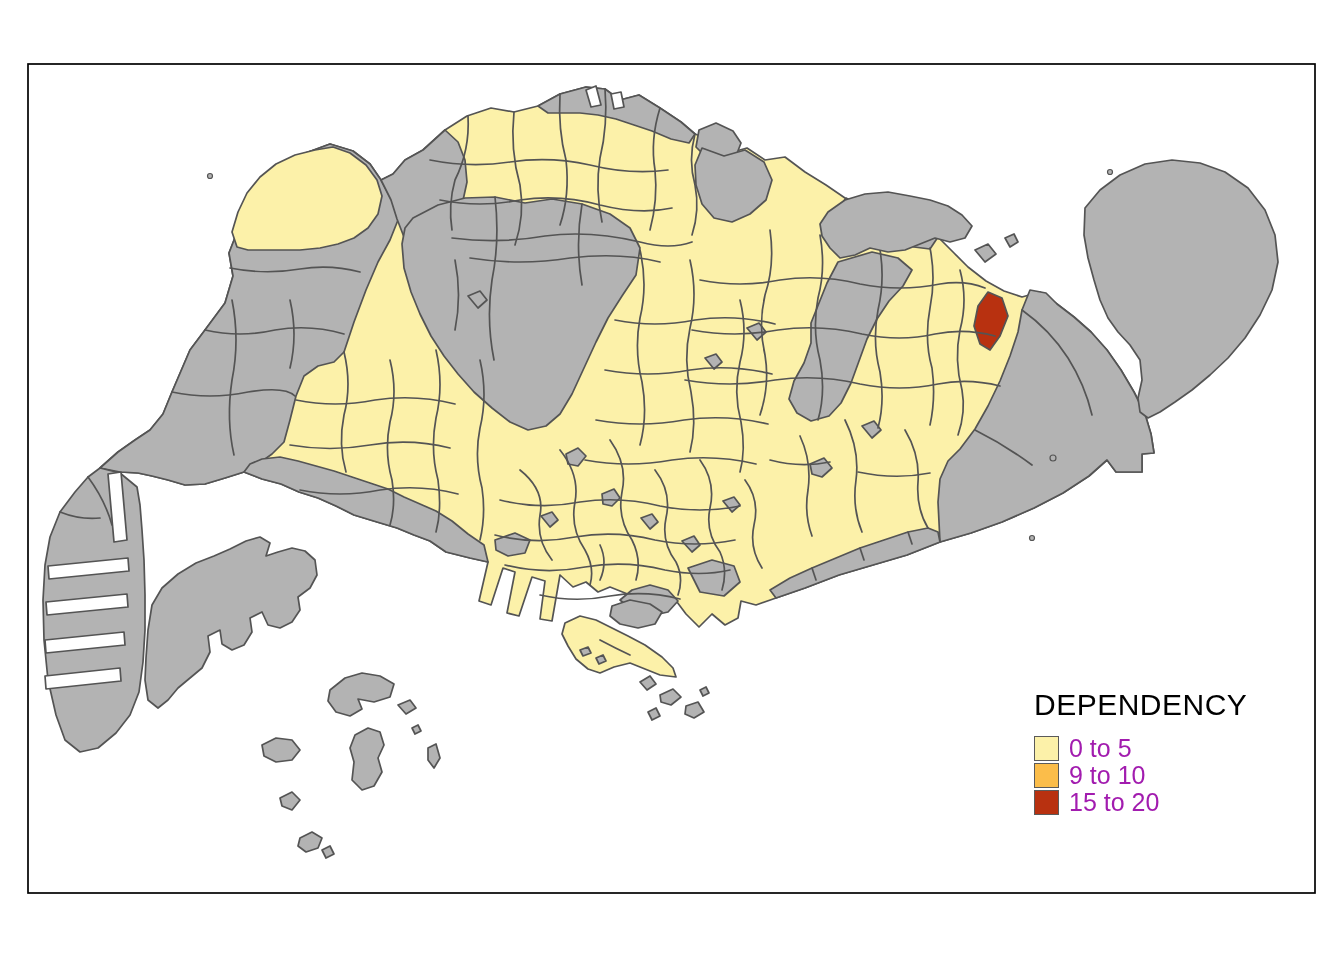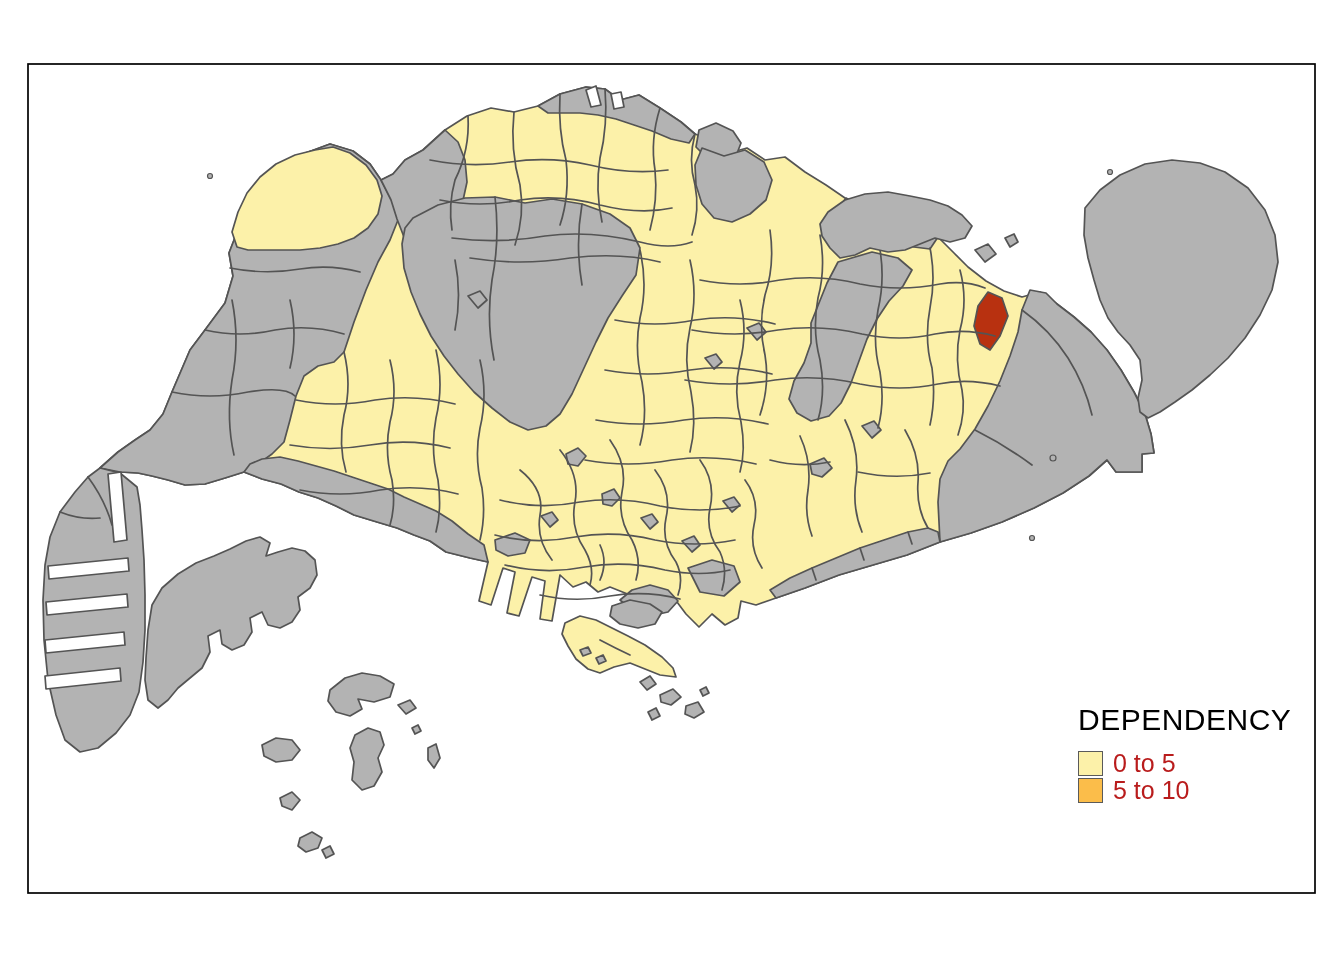--- a/index.html
+++ b/index.html
@@ -1,22 +1,22 @@
 <!DOCTYPE html>
 <html><head>
 <meta charset="utf-8">
 <style>
   html,body{margin:0;padding:0;background:#ffffff;}
   body{width:1344px;height:960px;position:relative;font-family:"Liberation Sans",sans-serif;overflow:hidden;}
   #map-svg{position:absolute;left:0;top:0;width:1344px;height:960px;}
-  .legend{position:absolute;left:1078px;top:688px;background:transparent;margin-top:15px;}
+  .legend{position:absolute;left:1034px;top:688px;background:transparent;}
   .legend-title{font-size:30px;color:#000;margin:0 0 13px 0;letter-spacing:.5px;}
   .legend-row{display:flex;align-items:center;height:27px;}
   .legend-swatch{width:25px;height:25px;border:1px solid #5a5a5a;box-sizing:border-box;margin-top:-1px;flex:0 0 25px;}
-  .legend-label{font-size:25px;color:#b91c1c;margin-left:10px;white-space:nowrap;}
+  .legend-label{font-size:25px;color:#a21caf;margin-left:10px;white-space:nowrap;}
 </style>
 </head>
 <body>
 
 <svg id="map-svg" viewBox="0 0 1344 960" xmlns="http://www.w3.org/2000/svg">
   <rect x="28" y="64" width="1287" height="829" fill="#ffffff" stroke="#000000" stroke-width="1.7"></rect>
   <g id="map-shapes">
       <polygon points="100,468 118,452 135,440 150,430 163,414 172,392 190,350 205,330 225,303 233,276 229,253 243,217 259,192 280,170 303,154 330,144 353,151 370,164 381,180 393,174 405,160 423,150 445,130 467,116 491,108 514,112 538,106 560,94 586,87 605,89 620,100 639,95 660,108 681,122 695,134 711,140 729,153 747,148 765,160 785,157 805,172 826,185 845,198 861,207 880,216 901,215 919,229 938,237 954,253 968,267 986,281 1004,291 1022,297 1040,292 1057,304 1074,317 1091,332 1107,350 1121,370 1134,392 1145,414 1151,434 1154,453 1142,454 1142,472 1116,472 1107,460 1089,476 1063,493 1034,508 1002,522 971,533 940,542 907,555 873,565 839,575 805,588 776,598 756,605 741,601 738,618 725,625 712,614 699,627 686,614 677,602 666,599 654,591 640,599 625,593 610,587 598,592 586,582 573,587 560,575 552,621 540,619 545,581 532,577 519,616 507,613 515,572 503,568 491,605 479,601 488,562 470,558 446,552 430,541 414,535 397,528 377,522 354,515 336,506 318,498 299,492 281,484 262,479 244,472 225,478 205,484 185,485 168,480 152,476 138,473 120,472" fill="#FCF1A9" stroke="#545454" stroke-width="1.7" stroke-linejoin="round" stroke-linecap="round"></polygon>
       <polygon points="381,180 370,164 353,151 330,144 303,154 280,170 259,192 243,217 229,253 233,276 225,303 205,330 190,350 172,392 163,414 150,430 135,440 118,452 100,468 120,472 138,473 152,476 168,480 185,485 205,484 225,478 244,472 258,464 272,454 284,442 290,420 296,396 304,376 318,366 334,362 344,352 354,322 366,290 378,262 390,240 398,220 392,200" fill="#B3B3B3" stroke="#545454" stroke-width="1.7" stroke-linejoin="round" stroke-linecap="round"></polygon>
       <polygon points="244,472 262,479 281,484 299,492 318,498 336,506 354,515 377,522 397,528 414,535 430,541 446,552 470,558 488,562 484,545 468,534 452,521 436,511 420,504 404,497 388,489 370,483 352,477 334,471 316,466 298,461 280,457 262,459 250,464" fill="#B3B3B3" stroke="#545454" stroke-width="1.7" stroke-linejoin="round" stroke-linecap="round"></polygon>
@@ -149,15 +149,19 @@
 </svg>
 
 <div class="legend">
   <div class="legend-title">DEPENDENCY</div>
   <div class="legend-row">
     <span class="legend-swatch" style="background: rgb(252, 241, 169);"></span>
     <span class="legend-label">0 to 5</span>
   </div>
   <div class="legend-row">
     <span class="legend-swatch" style="background: rgb(251, 189, 74);"></span>
-    <span class="legend-label">5 to 10</span>
+    <span class="legend-label">9 to 10</span>
+  </div>
+  <div class="legend-row">
+    <span class="legend-swatch" style="background: rgb(184, 49, 16);"></span>
+    <span class="legend-label">15 to 20</span>
   </div>
 </div>
 
 </body></html>

